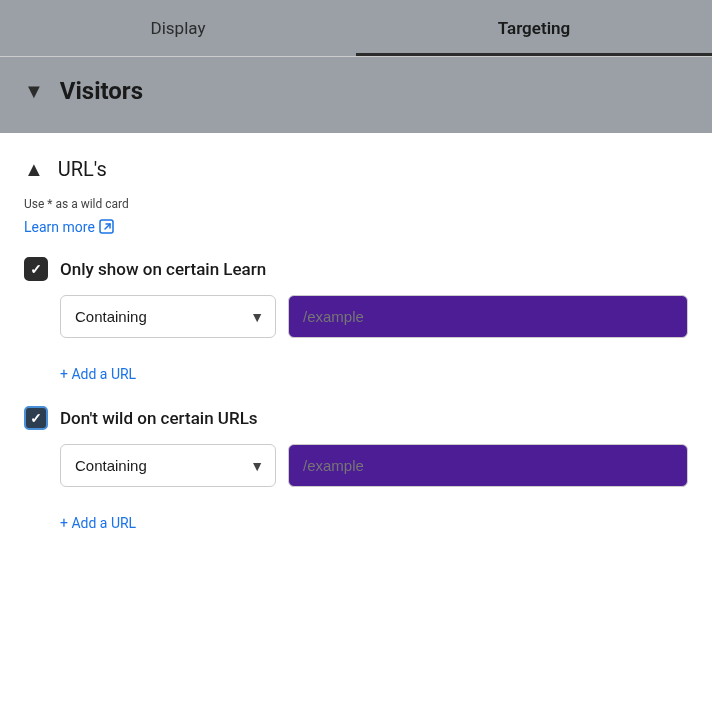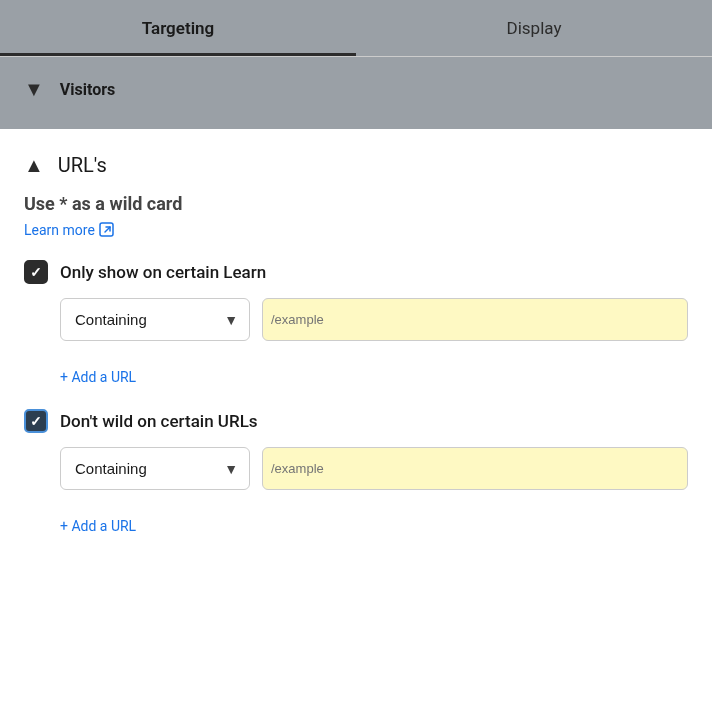--- a/index.html
+++ b/index.html
@@ -62,21 +62,21 @@
     }
 
     .chevron-icon {
       font-size: 20px;
       font-weight: bold;
       color: #2c2c2c;
       user-select: none;
     }
 
     .section-title {
-      font-size: 16px;
+      font-size: 24px;
       font-weight: 700;
       color: #1a1a1a;
     }
 
     
     .urls-section {
       background: #fff;
       padding: 24px 24px 12px 24px;
     }
 
@@ -88,24 +88,23 @@
       cursor: pointer;
     }
 
     .urls-title {
       font-size: 20px;
       font-weight: 400;
       color: #1a1a1a;
     }
 
     .wildcard-text {
-      font-size: 18px;
+      font-size: 12px;
       color: #444;
       margin-bottom: 6px;
-      font-weight: bold;
     }
 
     .learn-more {
       font-size: 14px;
       color: #1a73e8;
       text-decoration: none;
       display: inline-flex;
       align-items: flex-start;
       gap: 4px;
       cursor: pointer;
@@ -161,21 +160,21 @@
 
     .url-controls {
       display: flex;
       gap: 12px;
       margin-bottom: 12px;
       padding-left: 36px;
     }
 
     .select-wrapper {
       position: relative;
-      width: 190px;
+      width: 216px;
       flex-shrink: 0;
     }
 
     .select-dropdown {
       width: 100%;
       padding: 12px 14px;
       border: 1.5px solid #ccc;
       border-radius: 6px;
       font-size: 15px;
       color: #1a1a1a;
@@ -190,49 +189,49 @@
       right: 12px;
       top: 50%;
       transform: translateY(-50%);
       pointer-events: none;
       font-size: 14px;
       color: #444;
     }
 
     .url-input {
       flex: 1;
-      padding: 12px 8px;
+      padding: 12px 14px;
       border: 1.5px solid #ccc;
       border-radius: 6px;
-      font-size: 13px;
+      font-size: 15px;
       color: #888;
-      background: #fef9c3;
+      background: #4c1d95;
       outline: none;
     }
 
     .add-url-link {
       color: #1a73e8;
       font-size: 14px;
       cursor: pointer;
       text-decoration: none;
       padding-left: 36px;
       display: block;
       margin-bottom: 24px;
       margin-top: 28px;
     }
   </style>
 </head>
 <body>
 
 <div class="tabs">
+  <div class="tab">
+    <span>Display</span>
+  </div>
   <div class="tab active">
     <span>Targeting</span>
-  </div>
-  <div class="tab">
-    <span>Display</span>
   </div>
 </div>
 
 <div class="visitors-section">
   <div class="section-toggle">
     <span class="chevron-icon">▼</span>
     <span class="section-title">Visitors</span>
   </div>
 </div>
 

